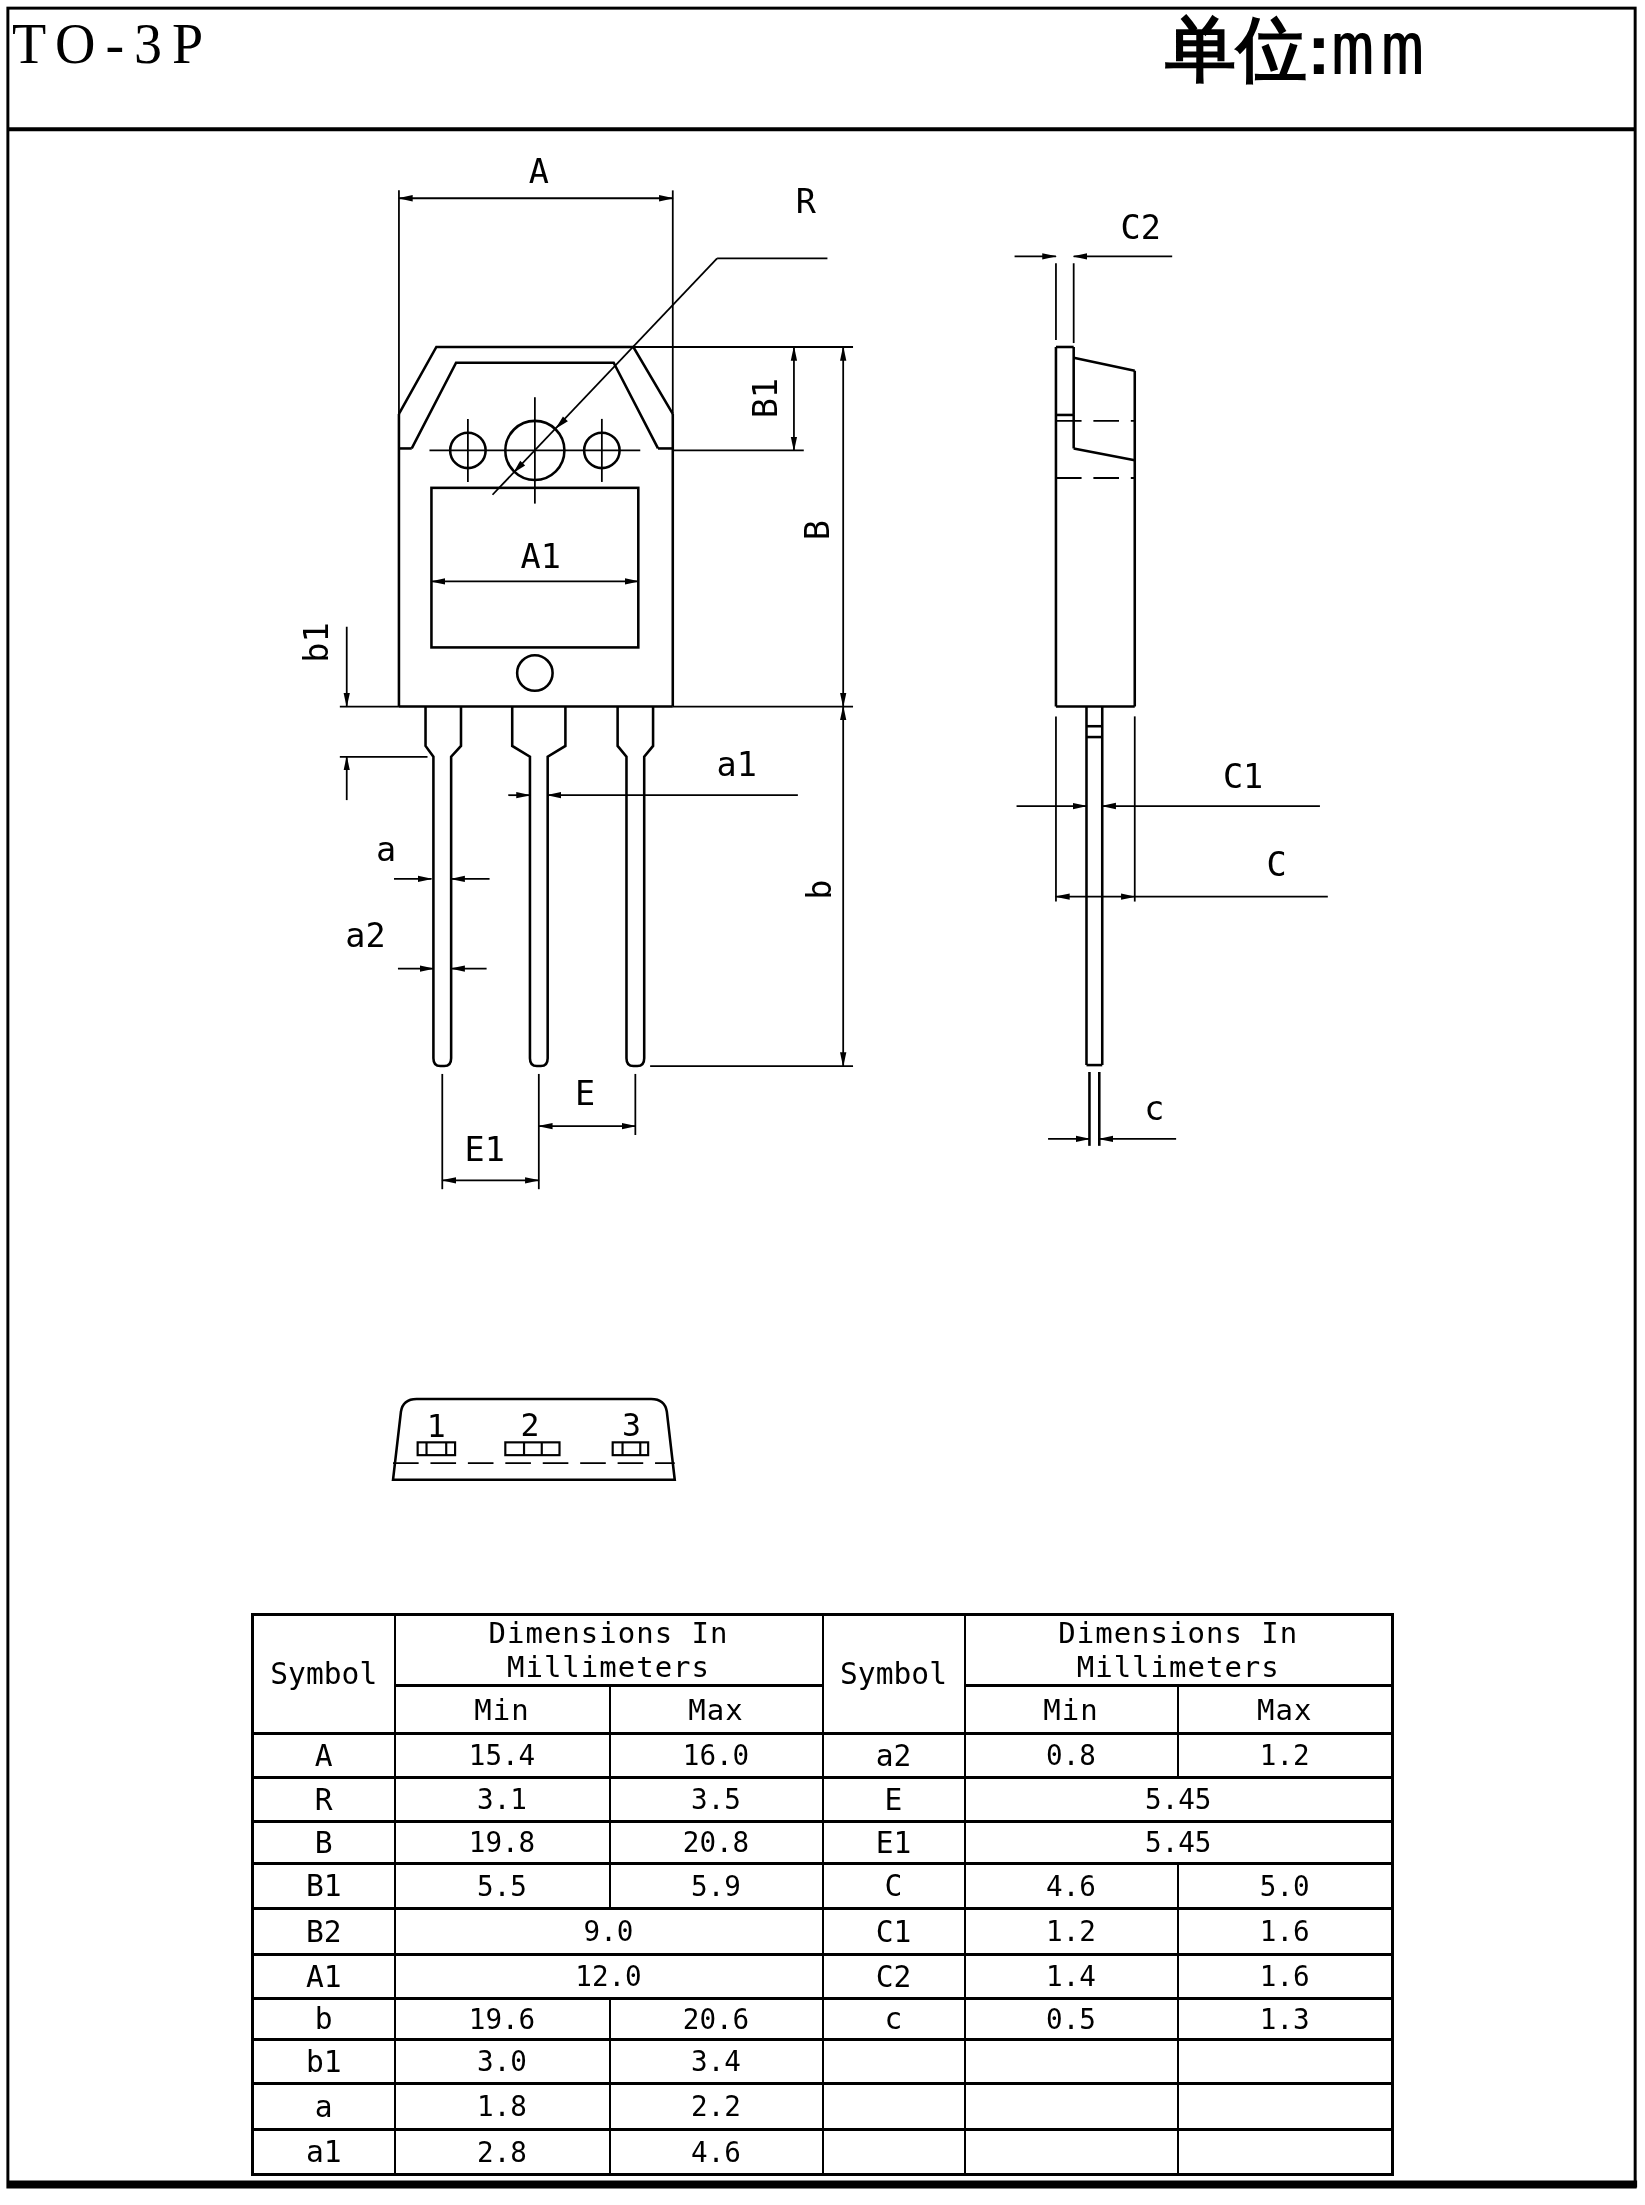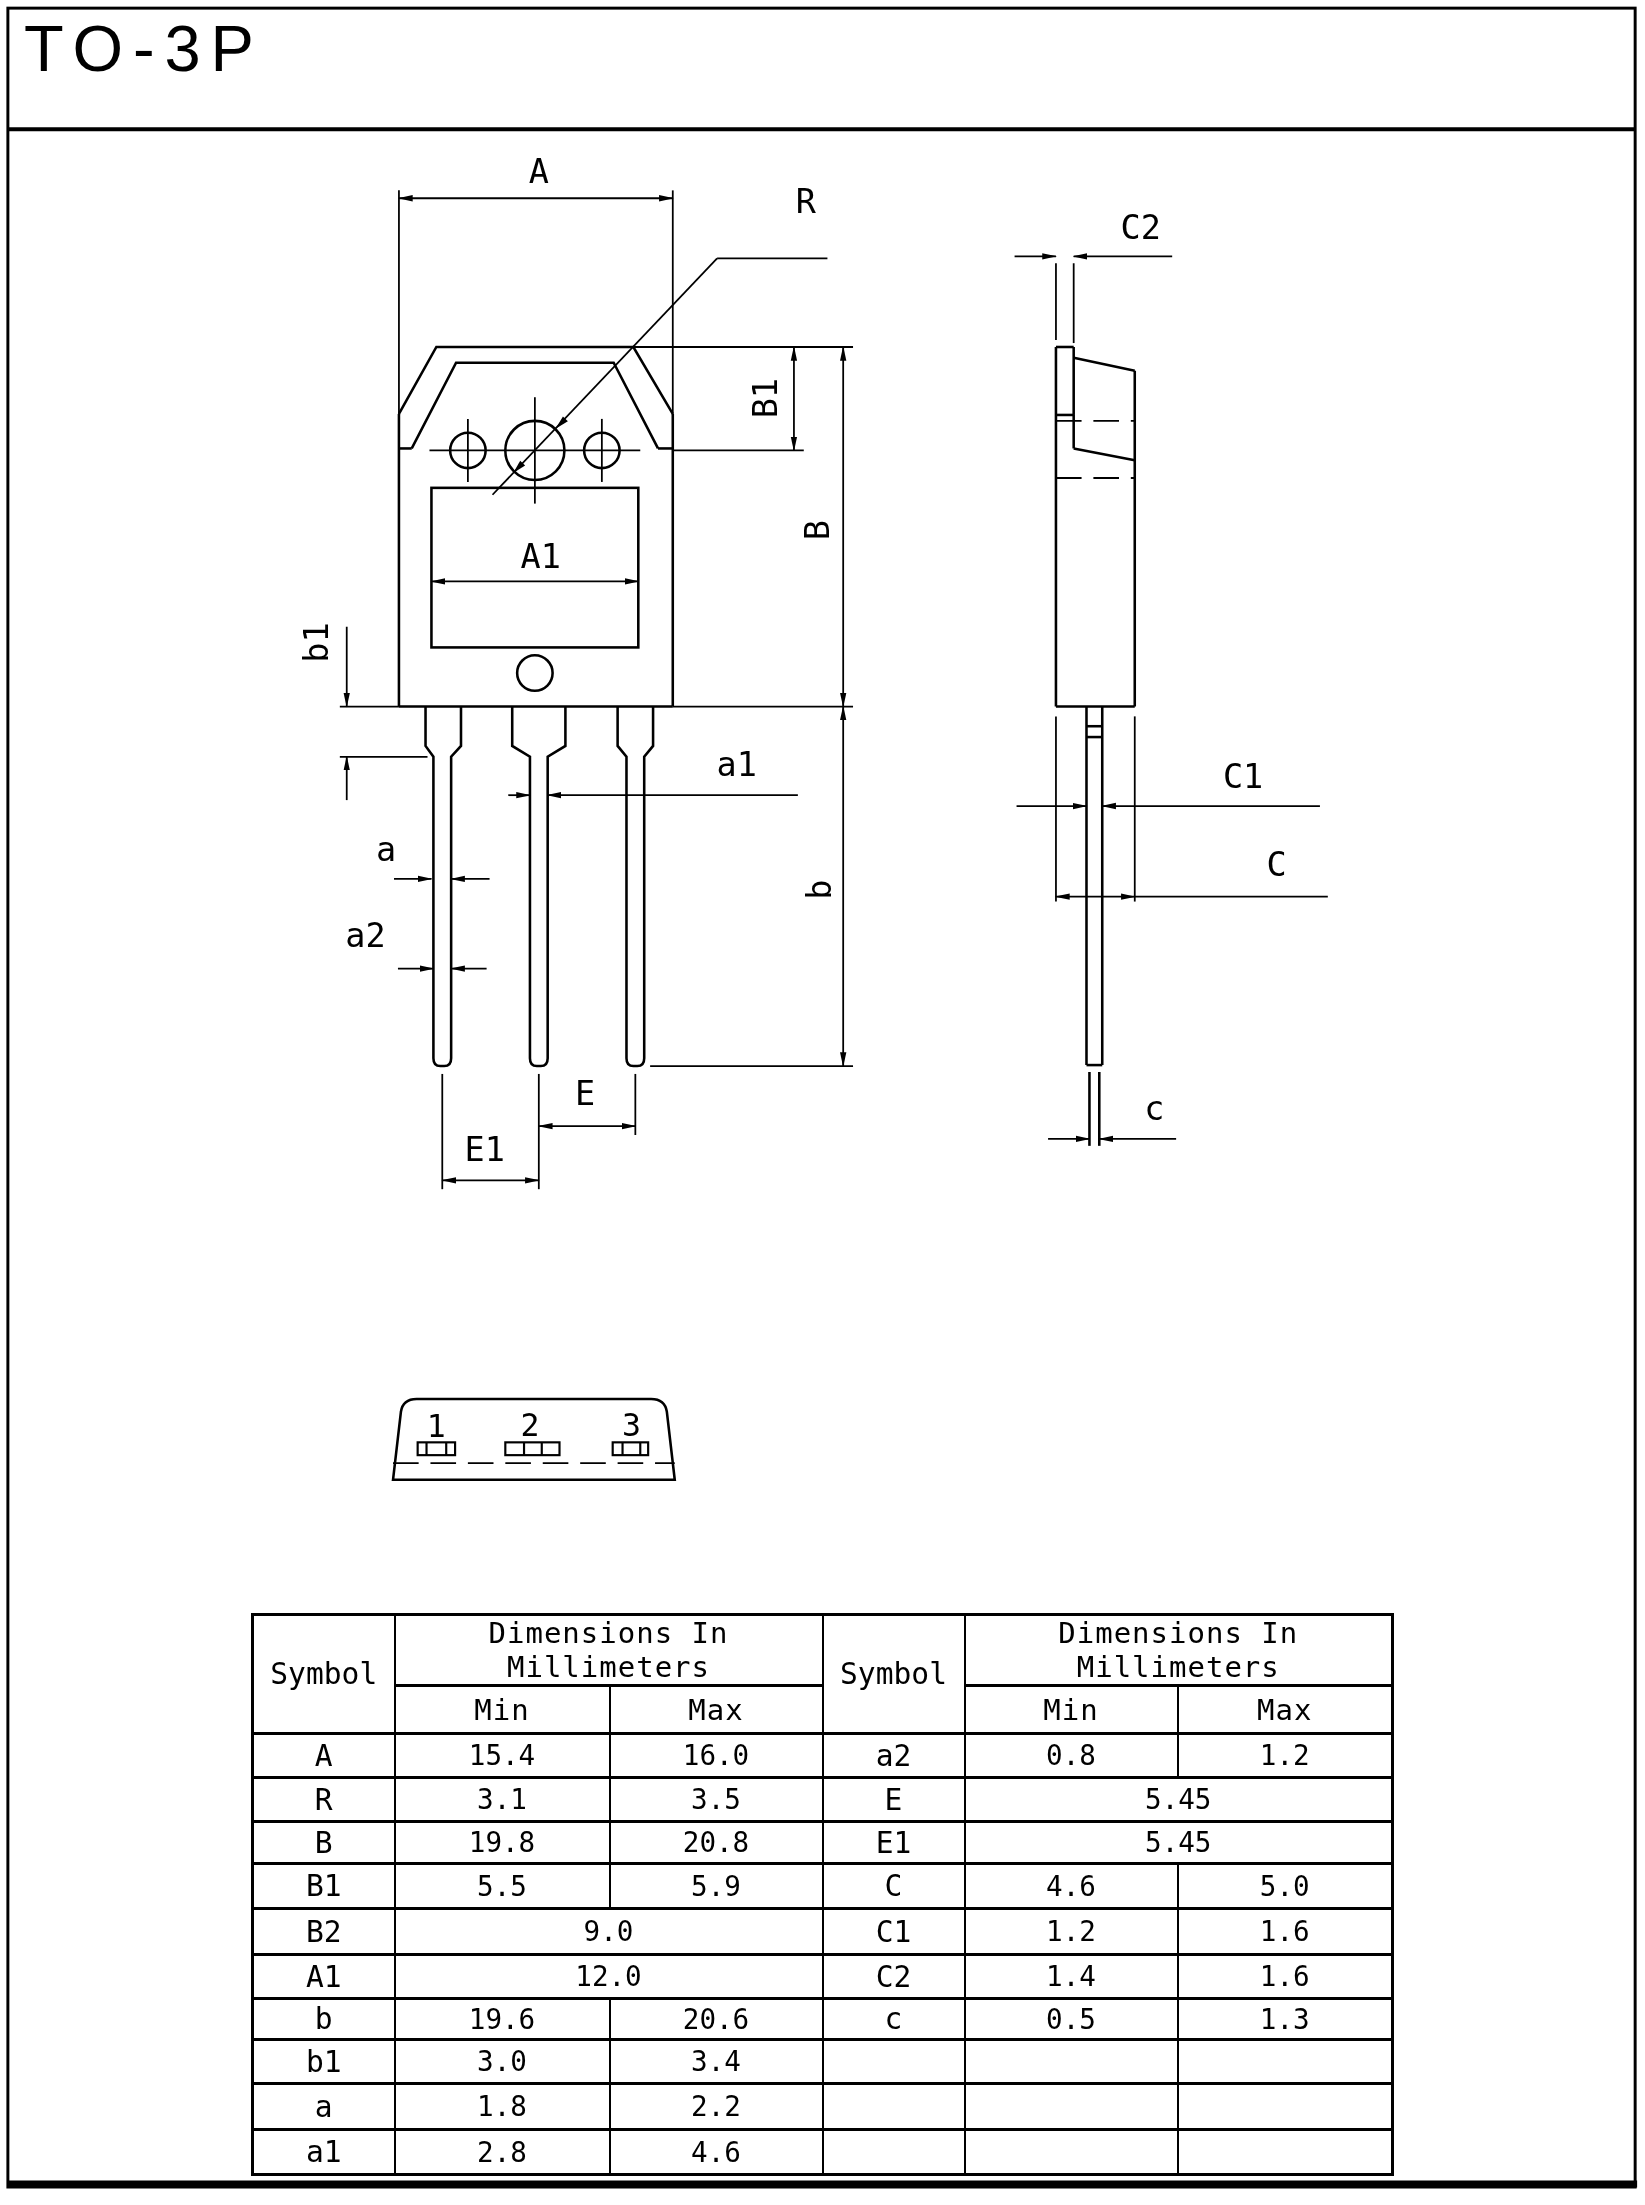--- a/index.html
+++ b/index.html
@@ -1,38 +1,41 @@
 <!DOCTYPE html>
 <html><head>
 <meta charset="utf-8">
 <style>
   html,body{margin:0;padding:0;background:#888;}
   .page{position:relative;width:1645px;height:2206px;background:#ffffff;overflow:hidden;
         font-family:"DejaVu Sans Mono", monospace;color:#000;}
   svg{position:absolute;left:0;top:0;}
-  .hdr-title{position:absolute;left:24px;top:15.8px;font-size:65px;font-weight:400;
-             letter-spacing:9.9px;line-height:1;font-family:Liberation Sans, sans-serif;}
+  .hdr-title{position:absolute;left:12px;top:15.8px;font-size:56px;font-weight:400;
+             letter-spacing:9.9px;line-height:1;font-family:Liberation Serif, serif;}
   .hdr-units{position:absolute;left:1165px;top:11.8px;line-height:1;white-space:nowrap;}
   .hdr-units .zh{font-family:"Liberation Sans",sans-serif;font-size:71px;font-weight:700;}
   .hdr-units .mm{font-family:"DejaVu Sans Mono",monospace;font-size:73px;font-weight:400;letter-spacing:5.9px;}
   
   .dim-table{position:absolute;left:251px;top:1613px;}
   table{border-collapse:collapse;table-layout:fixed;width:1139px;}
   td{border-left:2px solid #000;border-right:2px solid #000;border-top:3px solid #000;border-bottom:3px solid #000;
      text-align:center;vertical-align:middle;padding:0;font-size:27.6px;font-family:"DejaVu Sans Mono",monospace;}
   table{border:3.9px solid #000;}
   .sym{font-size:29.6px;}
   .hd{font-size:29px;letter-spacing:1px;}
 </style>
 </head>
 <body>
 
 <div class="page">
 
   <div class="hdr-title">TO-3P</div>
+  <div class="hdr-units">
+    <span class="zh">单位:</span><span class="mm">mm</span>
+  </div>
 
   <svg width="1645" height="2206" viewBox="0 0 1670 2239">
     <defs>
       <marker id="ar" viewBox="0 0 14 8" refX="13" refY="4" markerWidth="15" markerHeight="9" markerUnits="userSpaceOnUse" orient="auto-start-reverse">
         <path d="M0,1 L14,4 L0,7 z" fill="#000"></path>
       </marker>
     </defs>
 
     <style>
       .ol{stroke:#000;stroke-width:2.6;fill:none;}

